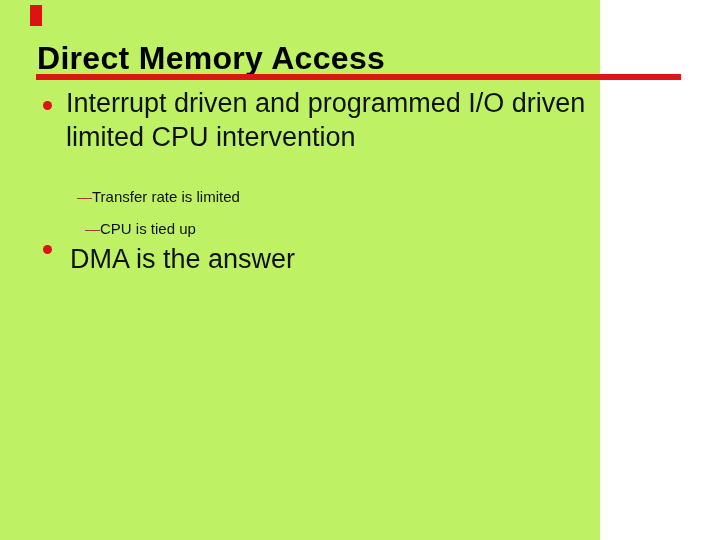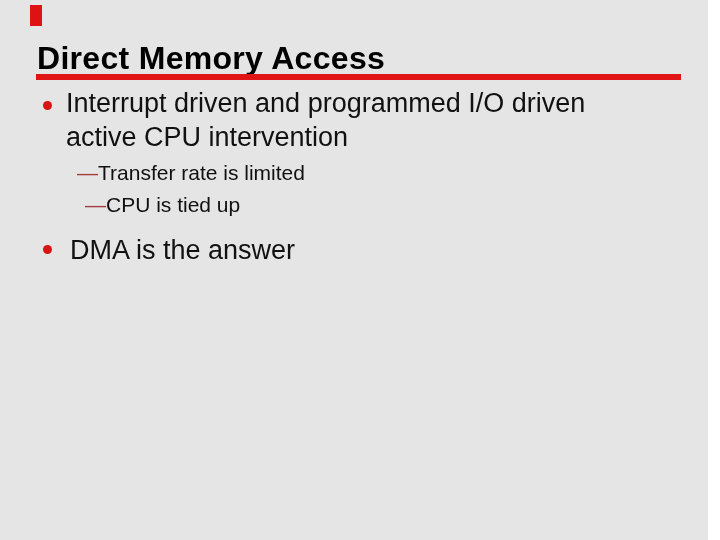--- a/index.html
+++ b/index.html
@@ -6,23 +6,23 @@
     margin: 0;
     padding: 0;
     background: #ffffff;
     width: 720px;
     height: 540px;
     overflow: hidden;
     font-family: "Liberation Sans", sans-serif;
   }
   .slide {
     position: relative;
-    width: 708px;
+    width: 600px;
     height: 540px;
-    background: #e5e5e5;
+    background: #bef264;
   }
   .red-marker {
     position: absolute;
     left: 30px;
     top: 5px;
     width: 12px;
     height: 21px;
     background: #dd1212;
   }
   .title {
@@ -53,27 +53,28 @@
   .dot-1 { left: 43px; top: 101px; }
   .dot-2 { left: 43px; top: 245px; }
   .bullet-text {
     position: absolute;
     color: #111111;
     font-size: 27px;
     line-height: 34px;
     white-space: nowrap;
   }
   .b1 { left: 66px; top: 86px; }
-  .b2 { left: 70px; top: 233px; }
+  .b2 { left: 70px; top: 242px; }
   .sub-bullet {
     position: absolute;
     color: #111111;
-    font-size: 21px;
+    font-size: 15px;
     line-height: 26px;
     white-space: nowrap;
+    margin-top: 24px;
   }
   .s1 { left: 77px; top: 160px; }
   .s2 { left: 85px; top: 192px; }
   .dash {
     color: #a33b3b;
   }
 </style>
 </head>
 <body>
 
@@ -81,21 +82,21 @@
 
   <div class="red-marker"></div>
 
   <div class="title">Direct Memory Access</div>
 
   <div class="title-rule"></div>
 
   <div class="bullet-dot dot-1"></div>
   <div class="bullet-text b1">
     <div>Interrupt driven and programmed I/O driven</div>
-    <div>active CPU intervention</div>
+    <div>limited CPU intervention</div>
   </div>
 
   <div class="sub-bullet s1"><span class="dash">—</span><span>Transfer rate is limited</span></div>
 
   <div class="sub-bullet s2"><span class="dash">—</span><span>CPU is tied up</span></div>
 
   <div class="bullet-dot dot-2"></div>
   <div class="bullet-text b2">
     <div>DMA is the answer</div>
   </div>

